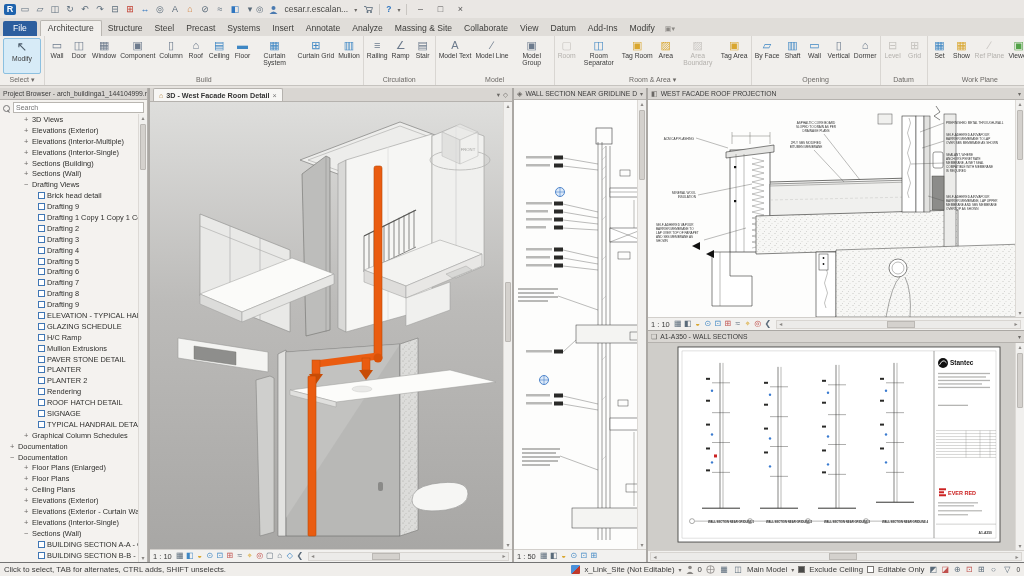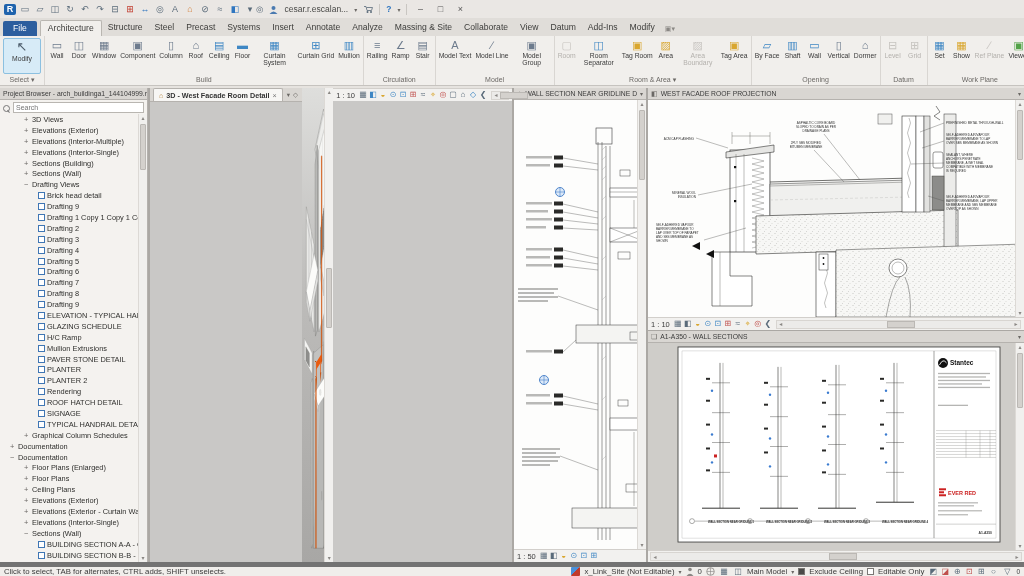--- a/index.html
+++ b/index.html
@@ -14,21 +14,21 @@
   .qat .qi[data-tone="orange"]{color:#d07020}
   .qat .qi[data-tone="logo"]{background:#1f63ad;color:#fff;font-weight:bold;border-radius:2px;height:11px;line-height:11px}
   .wtitle{flex:1;text-align:center;color:#4a4a48;white-space:nowrap;overflow:hidden;text-overflow:ellipsis}
   .tright{display:flex;align-items:center;gap:6px;color:#4a4a48}
   .tright .sep{width:1px;height:11px;background:#c9c6c2}
   .winbtn{width:14px;text-align:center;font-size:9px;color:#555}
   .usern{max-width:78px;white-space:nowrap;overflow:hidden}
   
   .tabrow{height:18px;background:#e0ddd9;display:flex;align-items:flex-end;padding-left:3px;flex:none}
   .filetab{background:#2c5e9e;color:#fff;font-size:8.6px;padding:2px 10px 3px;border-radius:2px 2px 0 0;margin-right:3px}
-  .rtabs{display:flex;align-items:flex-start}
+  .rtabs{display:flex;align-items:flex-end}
   .rtab{font-size:8.6px;padding:2px 6px 3px;color:#3c3c3a;white-space:nowrap}
   .rtab[data-active="1"]{background:#f1efec;border:1px solid #b9b6b1;border-bottom:none;border-radius:2px 2px 0 0;padding:2px 7px 3px}
   .modext{font-size:7px;color:#8a8784;margin-left:4px;padding-bottom:3px}
   
   .ribbon{height:50px;background:#f1efec;border-bottom:1px solid #c6c3bf;display:flex;flex:none;overflow:hidden}
   .rgroup{display:flex;flex-direction:column;border-right:1px solid #d9d6d2;flex:none}
   .rbtns{flex:1;display:flex;align-items:stretch;padding:1px 1px 0}
   .rbtn{display:flex;flex-direction:column;align-items:center;padding:1px 2px 0;min-width:22px;cursor:default}
   .rbtn .ic{font-size:11px;height:14px;line-height:14px;color:#6d7b8d}
   .rbtn .lb{font-size:6.8px;line-height:1.1;text-align:center;max-width:38px;color:#3a3a3a}
@@ -61,21 +61,21 @@
   .twist{width:8px;color:#6b6865;font-size:7.5px;flex:none}
   .dico{width:7px;height:7px;border:1px solid #3f76b4;background:#fff;margin-right:2px;flex:none;display:none}
   .titem[data-kind="doc"] .dico{display:inline-block}
   .tlab{overflow:hidden;text-overflow:clip}
   
   .vscroll{position:absolute;right:0;top:0;bottom:0;width:9px;background:#f1f0ee;border-left:1px solid #dcd9d5;font-size:6px;color:#8a8784;text-align:center}
   .vscroll .up{position:absolute;top:0;left:0;right:0;height:8px;line-height:8px}
   .vscroll .dn{position:absolute;bottom:0;left:0;right:0;height:8px;line-height:8px}
   .vscroll .hd{position:absolute;left:1px;right:1px;top:10px;height:46px;background:#d4d1cd;border:1px solid #bbb8b4;border-radius:1px}
   
-  .main{width:362px;flex:none;display:flex;flex-direction:row;background:#c9c8c6;min-width:0}
+  .main{width:362px;flex:none;display:flex;flex-direction:column;background:#c9c8c6;min-width:0}
   .vtabs{height:14px;background:#d9d6d2;display:flex;align-items:flex-end;border-bottom:1px solid #b5b2ae;flex:none}
   .vtab{height:13px;background:#f7f6f4;border:1px solid #b5b2ae;border-bottom:none;display:flex;align-items:center;gap:3px;font-size:7.2px;font-weight:bold;color:#333;padding:0 5px;margin-left:3px;border-radius:2px 2px 0 0}
   .vtab .hic{color:#b98b4a;font-size:7px}
   .vtab .x{color:#777;font-weight:normal}
   .vtabbtns{margin-left:auto;display:flex;gap:3px;font-size:6.5px;color:#6b6865;padding:0 4px 2px}
   .canvas{flex:1;position:relative;min-height:0}
   .canvas svg{display:block;width:100%;height:100%}
   
   .vcb{height:13px;background:#f2f1ef;border-top:1px solid #d2cfcb;display:flex;align-items:center;gap:3px;padding:0 3px;flex:none;font-size:7.5px;color:#3a3a3a}
   .vcb .vi{font-size:8px;color:#5a6b7a;width:10px;text-align:center;line-height:12px}
@@ -91,21 +91,21 @@
   .rightcol{width:376px;flex:none;display:flex;flex-direction:column;min-width:0}
   .phead{height:12px;background:#d9d6d2;border-bottom:1px solid #b5b2ae;display:flex;align-items:center;gap:3px;font-size:6.8px;color:#3a3a3a;padding:0 3px;white-space:nowrap;overflow:hidden;flex:none}
   .phead .pic{color:#6b6865;font-size:7px}
   .phead .mn{margin-left:auto;color:#6b6865;font-size:6px}
   .pbody{flex:1;position:relative;background:#fdfdfc;min-height:0;overflow:hidden}
   .pbody svg{display:block;width:100%;height:100%}
   .roof{height:242px;flex:none;display:flex;flex-direction:column}
   .sheet{height:232px;flex:none;display:flex;flex-direction:column;border-top:1px solid #aba8a4}
   .hbar{height:12px;background:#f2f1ef;border-top:1px solid #d2cfcb;display:flex;align-items:center;padding:0 2px;flex:none}
   
-  .status{height:14px;background:#f0eeeb;border-top:5px solid #737373;display:flex;align-items:center;font-size:7.8px;color:#3a3a3a;padding:0 4px;gap:5px;flex:none}
+  .status{height:14px;background:#f0eeeb;border-top:1px solid #737373;display:flex;align-items:center;font-size:7.8px;color:#3a3a3a;padding:0 4px;gap:5px;flex:none}
   .status .left{white-space:nowrap}
   .status .right{margin-left:auto;display:flex;align-items:center;gap:4px;white-space:nowrap}
   .wsico{width:9px;height:9px;border-radius:1px;background:linear-gradient(135deg,#4a90d9 50%,#c0392b 50%);flex:none}
   .caret{font-size:6px;color:#6b6865}
   .cb{width:7px;height:7px;border:1px solid #7a7774;background:#fff;display:inline-block;position:relative;vertical-align:middle}
   .cb[data-checked="1"]{background:#4a4a48}
   .sic{font-size:8px;color:#5a6b7a;width:10px;text-align:center}
   .sic[data-tone="red"]{color:#c0504d}
   svg text{font-family:"Liberation Sans",sans-serif}
 </style>

